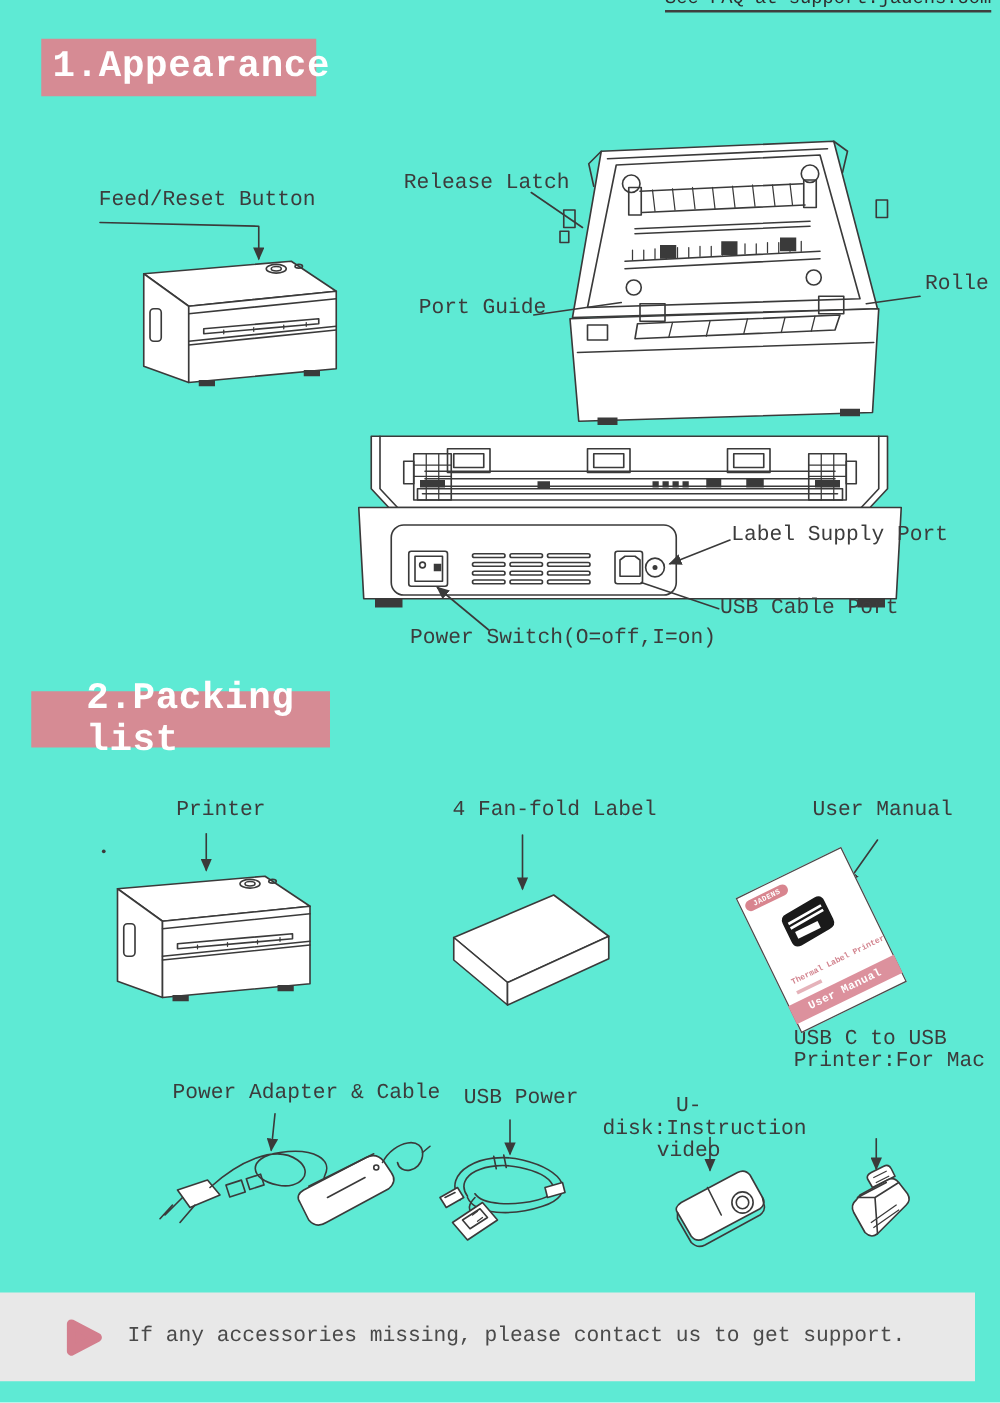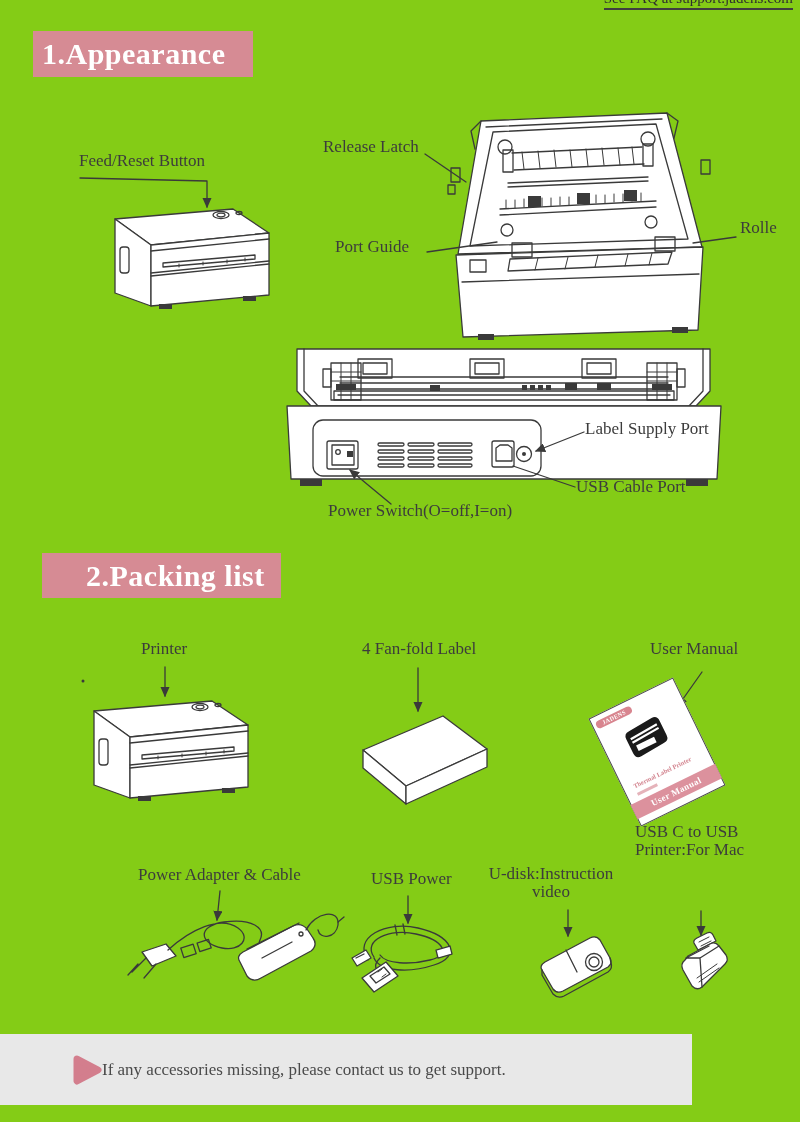--- a/index.html
+++ b/index.html
@@ -1,46 +1,46 @@
 <!DOCTYPE html>
 <html><head>
 <meta charset="utf-8">
 <style>
   html,body{margin:0;padding:0;background:#fff;}
-  .page{position:relative;width:800px;height:1122px;overflow:hidden;background:#84cc16;
-        font-family:Liberation Serif, serif;color:#3c3c3c;}
+  .page{position:relative;width:800px;height:1122px;overflow:hidden;background:#5eead4;
+        font-family:Liberation Mono, monospace;color:#3c3c3c;}
   .top-link{position:absolute;top:-11px;right:7px;font-size:15px;color:#2e2e2e;
             line-height:19px;border-bottom:2px solid #3f3f3f;padding-bottom:0px;}
   .banner{position:absolute;background:#d68b94;color:#fff;font-weight:bold;
           font-size:30px;display:flex;align-items:center;padding-left:9px;
           letter-spacing:0.5px;}
   .banner-appearance{left:33px;top:31px;width:211px;height:46px;}
-  .banner-packing{left:42px;top:553px;width:195px;height:45px;padding-left:44px;}
+  .banner-packing{left:25px;top:553px;width:195px;height:45px;padding-left:44px;}
   .lbl{position:absolute;font-size:17px;color:#3c3c3c;white-space:nowrap;line-height:18px;}
-  .lbl-center{text-align:center;white-space:normal;}
+  .lbl-center{text-align:center;white-space:normal;margin-top:12px;}
   .art{position:absolute;left:0;top:0;}
   .art path,.art line,.art polyline,.art polygon,.art rect,.art circle,.art ellipse{
       stroke:#3a3a3a;stroke-width:1.3;fill:none;stroke-linejoin:round;stroke-linecap:round;}
   .art .wh{fill:#ffffff;}
   .art .dk{fill:#3a3a3a;stroke:none;}
   .art .thin{stroke-width:1;}
   
   .booklet{position:absolute;left:610px;top:692px;width:92px;height:118px;
            background:#fff;border:1.4px solid #4a4a4a;transform:rotate(-26deg);}
   .booklet .brand{position:absolute;top:5px;left:3px;background:#d8858f;color:#fff;
            font-size:6px;font-weight:bold;padding:1px 7px;border-radius:7px;letter-spacing:.3px;}
   .booklet .mini-printer{position:absolute;top:24px;left:18px;}
   .booklet .subtitle{position:absolute;bottom:34px;left:10px;color:#d2838e;
            font-size:6.5px;font-weight:bold;line-height:8px;}
   .booklet .subline{position:absolute;bottom:28px;left:10px;width:22px;height:3px;background:#e5b3ba;}
   .booklet .band{position:absolute;bottom:7px;left:-1px;right:-1px;height:16px;
            background:#dc919d;color:#fff;font-weight:bold;font-size:9px;
            display:flex;align-items:center;justify-content:center;letter-spacing:.4px;}
-  .footer{position:absolute;left:0;top:1034px;width:692px;height:71px;background:#e8e8e8;
-          display:flex;align-items:center;padding-left:72px;box-sizing:border-box;}
+  .footer{position:absolute;left:0;top:1034px;width:780px;height:71px;background:#e8e8e8;
+          display:flex;align-items:center;padding-left:52px;box-sizing:border-box;gap:20px;}
   .footer .note{font-size:17px;color:#4a4a4a;}
 </style>
 </head>
 <body>
 
 <div class="page">
 
   <div class="top-link">
     <span>See FAQ at support.jadens.com</span>
   </div>

